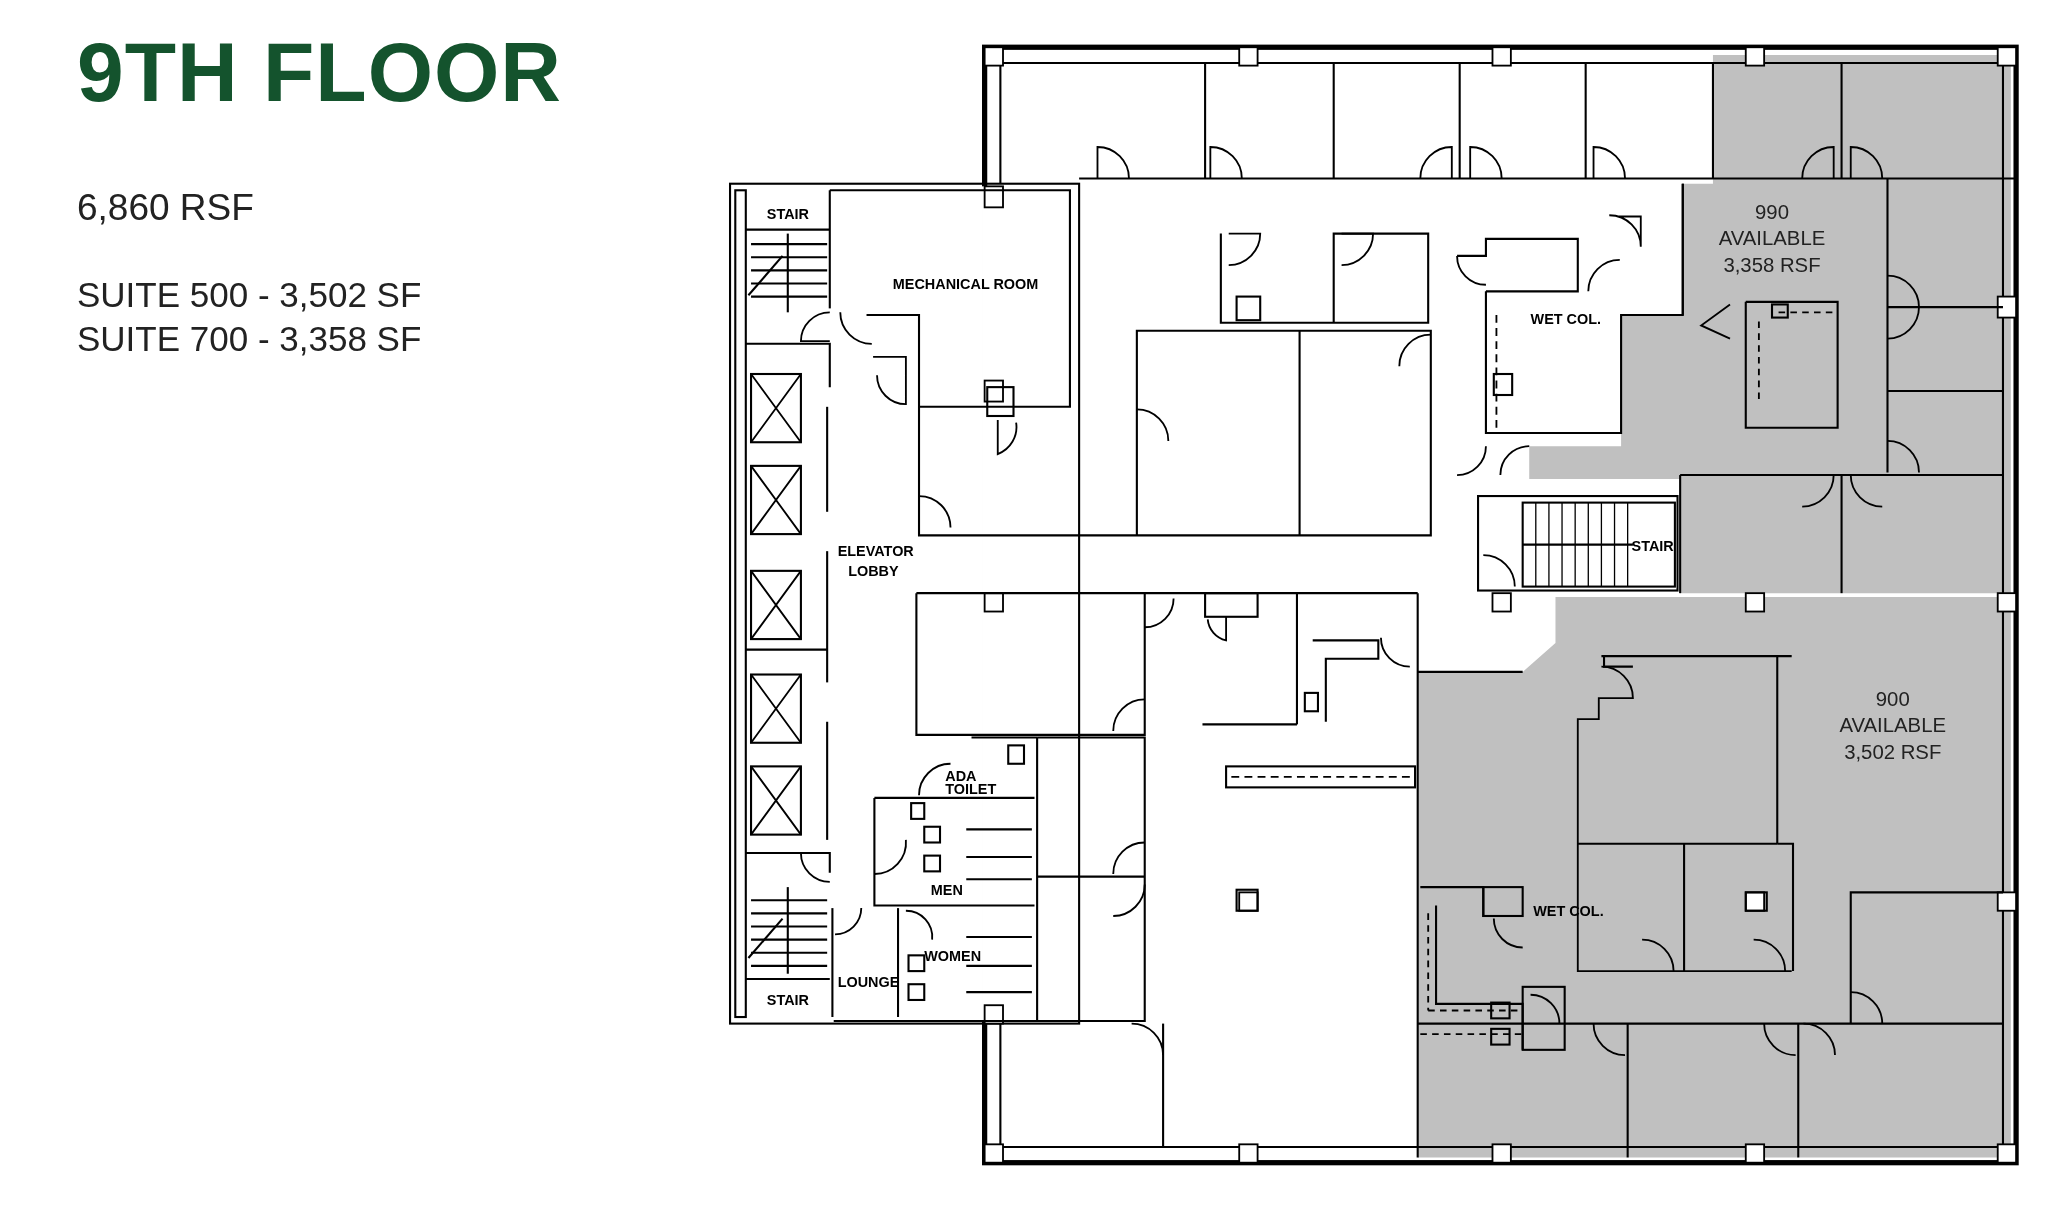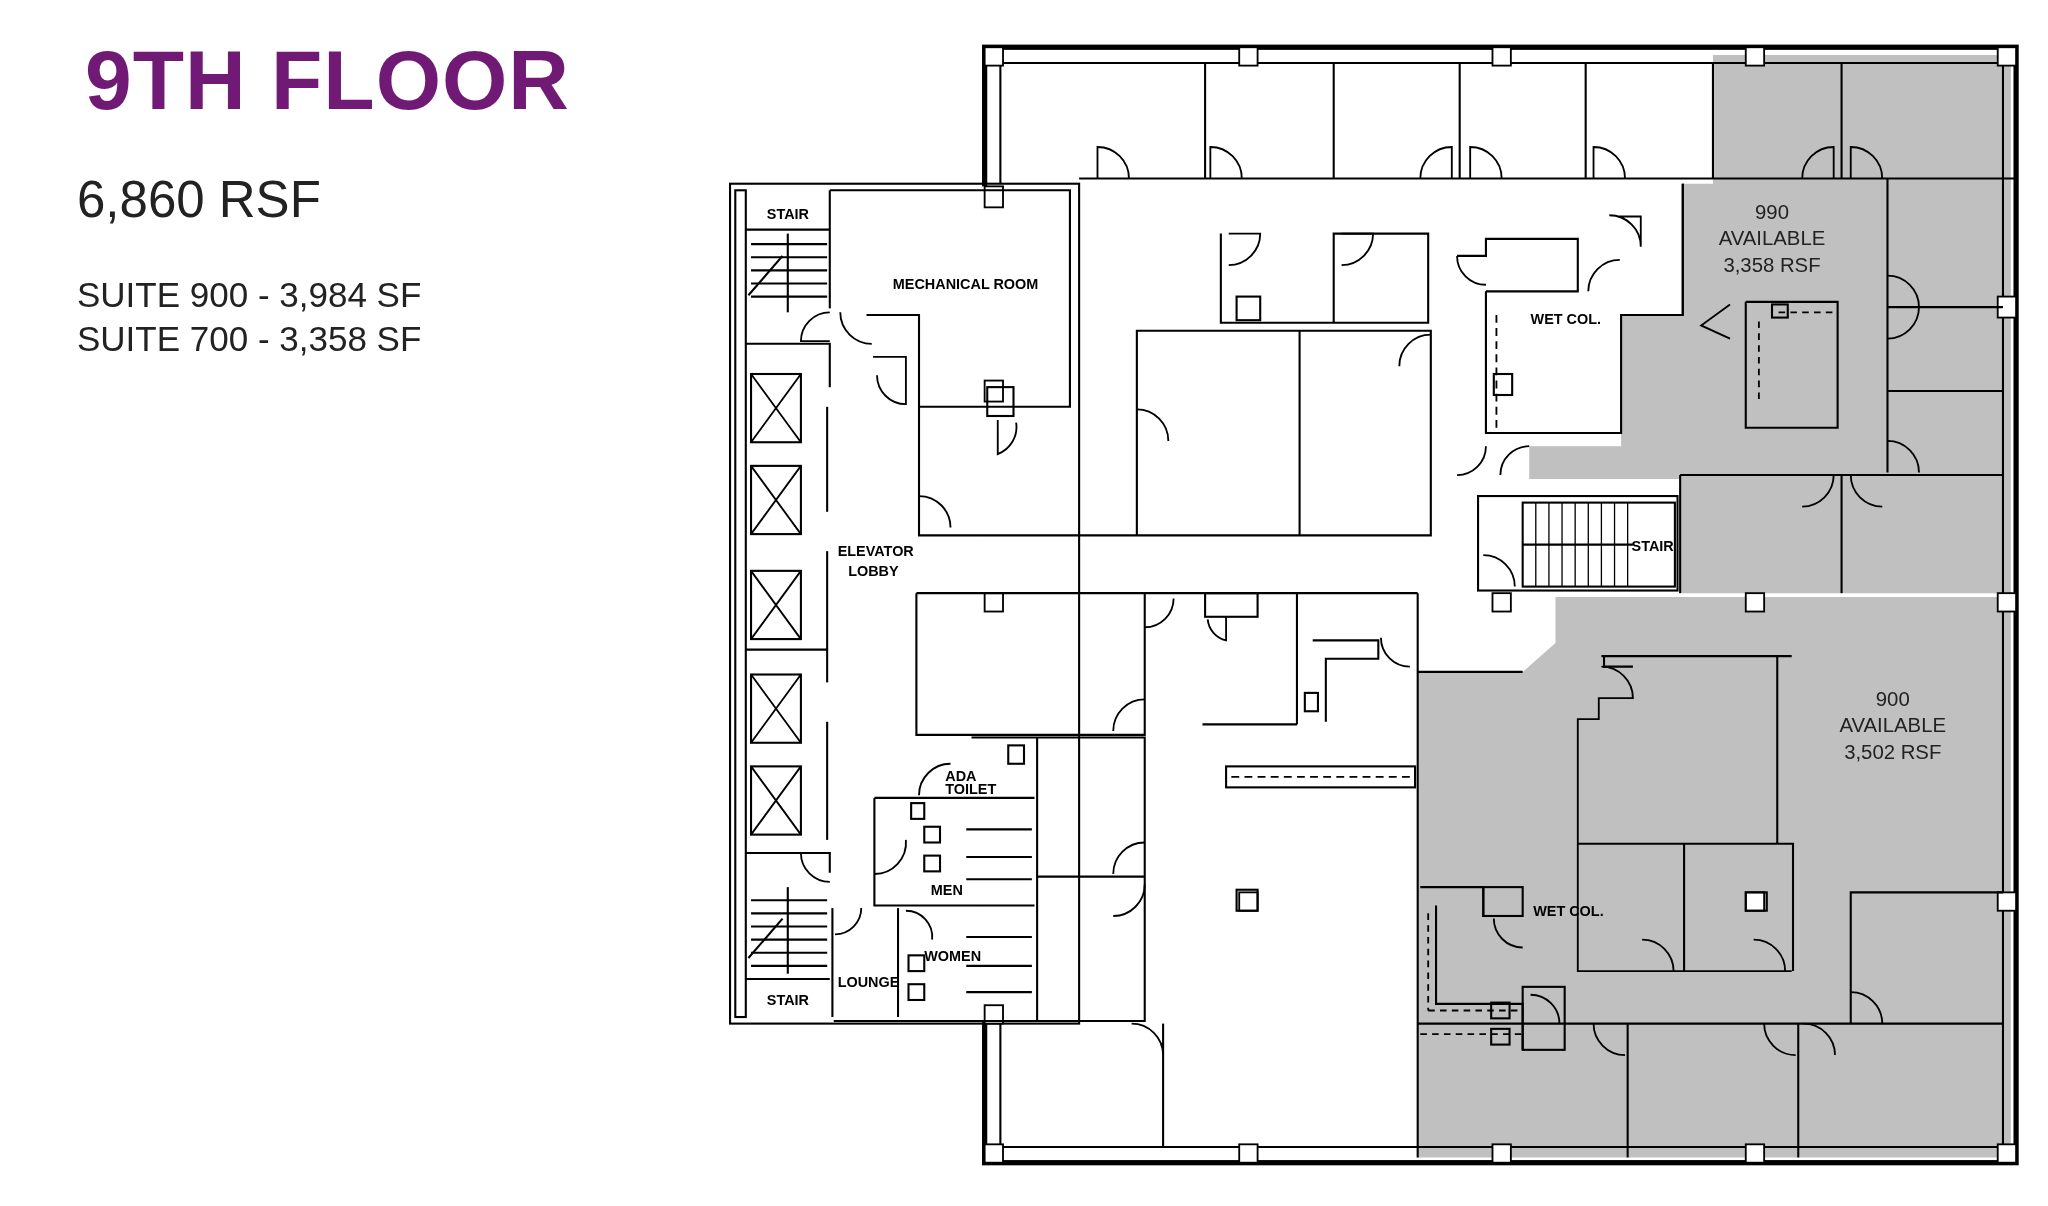--- a/index.html
+++ b/index.html
@@ -1,38 +1,38 @@
 <!DOCTYPE html>
 <html><head>
 <meta charset="utf-8">
 <style>
   html, body { margin:0; padding:0; background:#ffffff; }
   body { width:2048px; height:1206px; position:relative; overflow:hidden; font-family:"Liberation Sans", sans-serif; }
   .info { position:absolute; left:77px; top:30px; }
-  .title { font-family:"Liberation Sans", sans-serif; font-weight:bold; font-size:84px; color:#701a75; line-height:1; margin:8px; letter-spacing:1px; }
-  .total { font-size:51px; color:#222; margin-top:48px; }
+  .title { font-family:"Liberation Sans", sans-serif; font-weight:bold; font-size:84px; color:#14532d; line-height:1; margin:0; letter-spacing:1px; }
+  .total { font-size:37px; color:#222; margin-top:73px; }
   .suites { margin-top:44px; }
   .suite { font-size:35px; color:#222; line-height:44px; }
   svg.plan { position:absolute; left:0; top:0; }
   .wall { fill:none; stroke:#000; stroke-width:1.6; }
   .thick { fill:none; stroke:#000; stroke-width:4; }
   .door { fill:none; stroke:#000; stroke-width:1.4; }
   .gray { fill:#c0c0c0; stroke:none; }
   .lbl { font-family:"Liberation Sans", sans-serif; font-weight:bold; font-size:11px; fill:#000; }
   .avail { font-family:"Liberation Sans", sans-serif; font-size:15.5px; fill:#222; }
   .col { fill:#fff; stroke:#000; stroke-width:1.4; }
 </style>
 </head>
 <body>
 
 <div class="info">
   <h1 class="title">9TH FLOOR</h1>
   <div class="total">6,860 RSF</div>
   <div class="suites">
-    <div class="suite">SUITE 900 - 3,984 SF</div>
+    <div class="suite">SUITE 500 - 3,502 SF</div>
     <div class="suite">SUITE 700 - 3,358 SF</div>
   </div>
 </div>
 
 <svg class="plan" width="2048" height="1206" viewBox="0 0 1560 919" xmlns="http://www.w3.org/2000/svg">
 
   <g>
     <polygon class="gray" points="1305,42 1532,42 1532,452 1280,452 1280,365 1165,365 1165,340 1235,340 1235,240 1282,240 1282,140 1305,140"></polygon>
   </g>
   <g>

